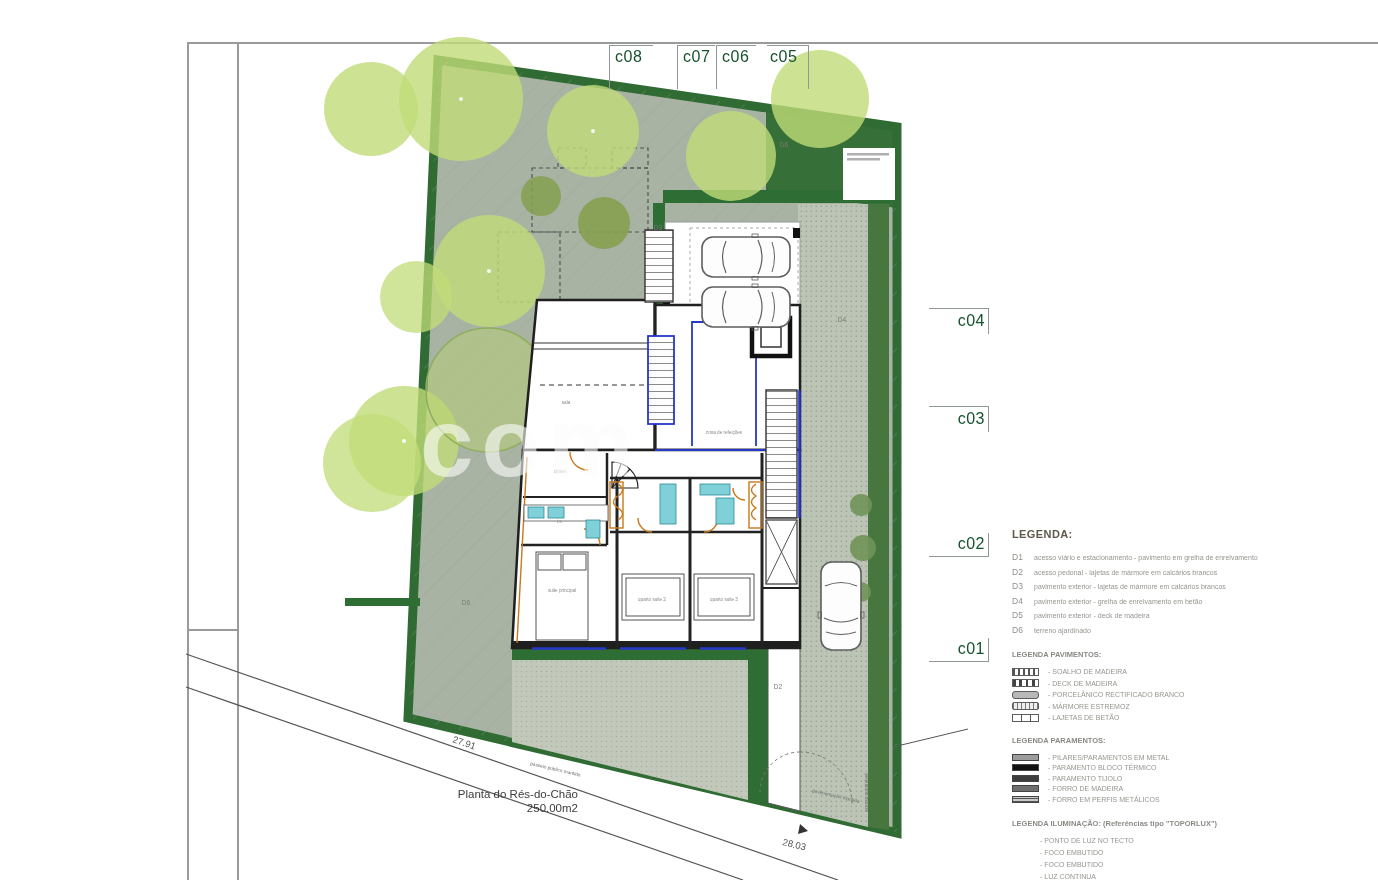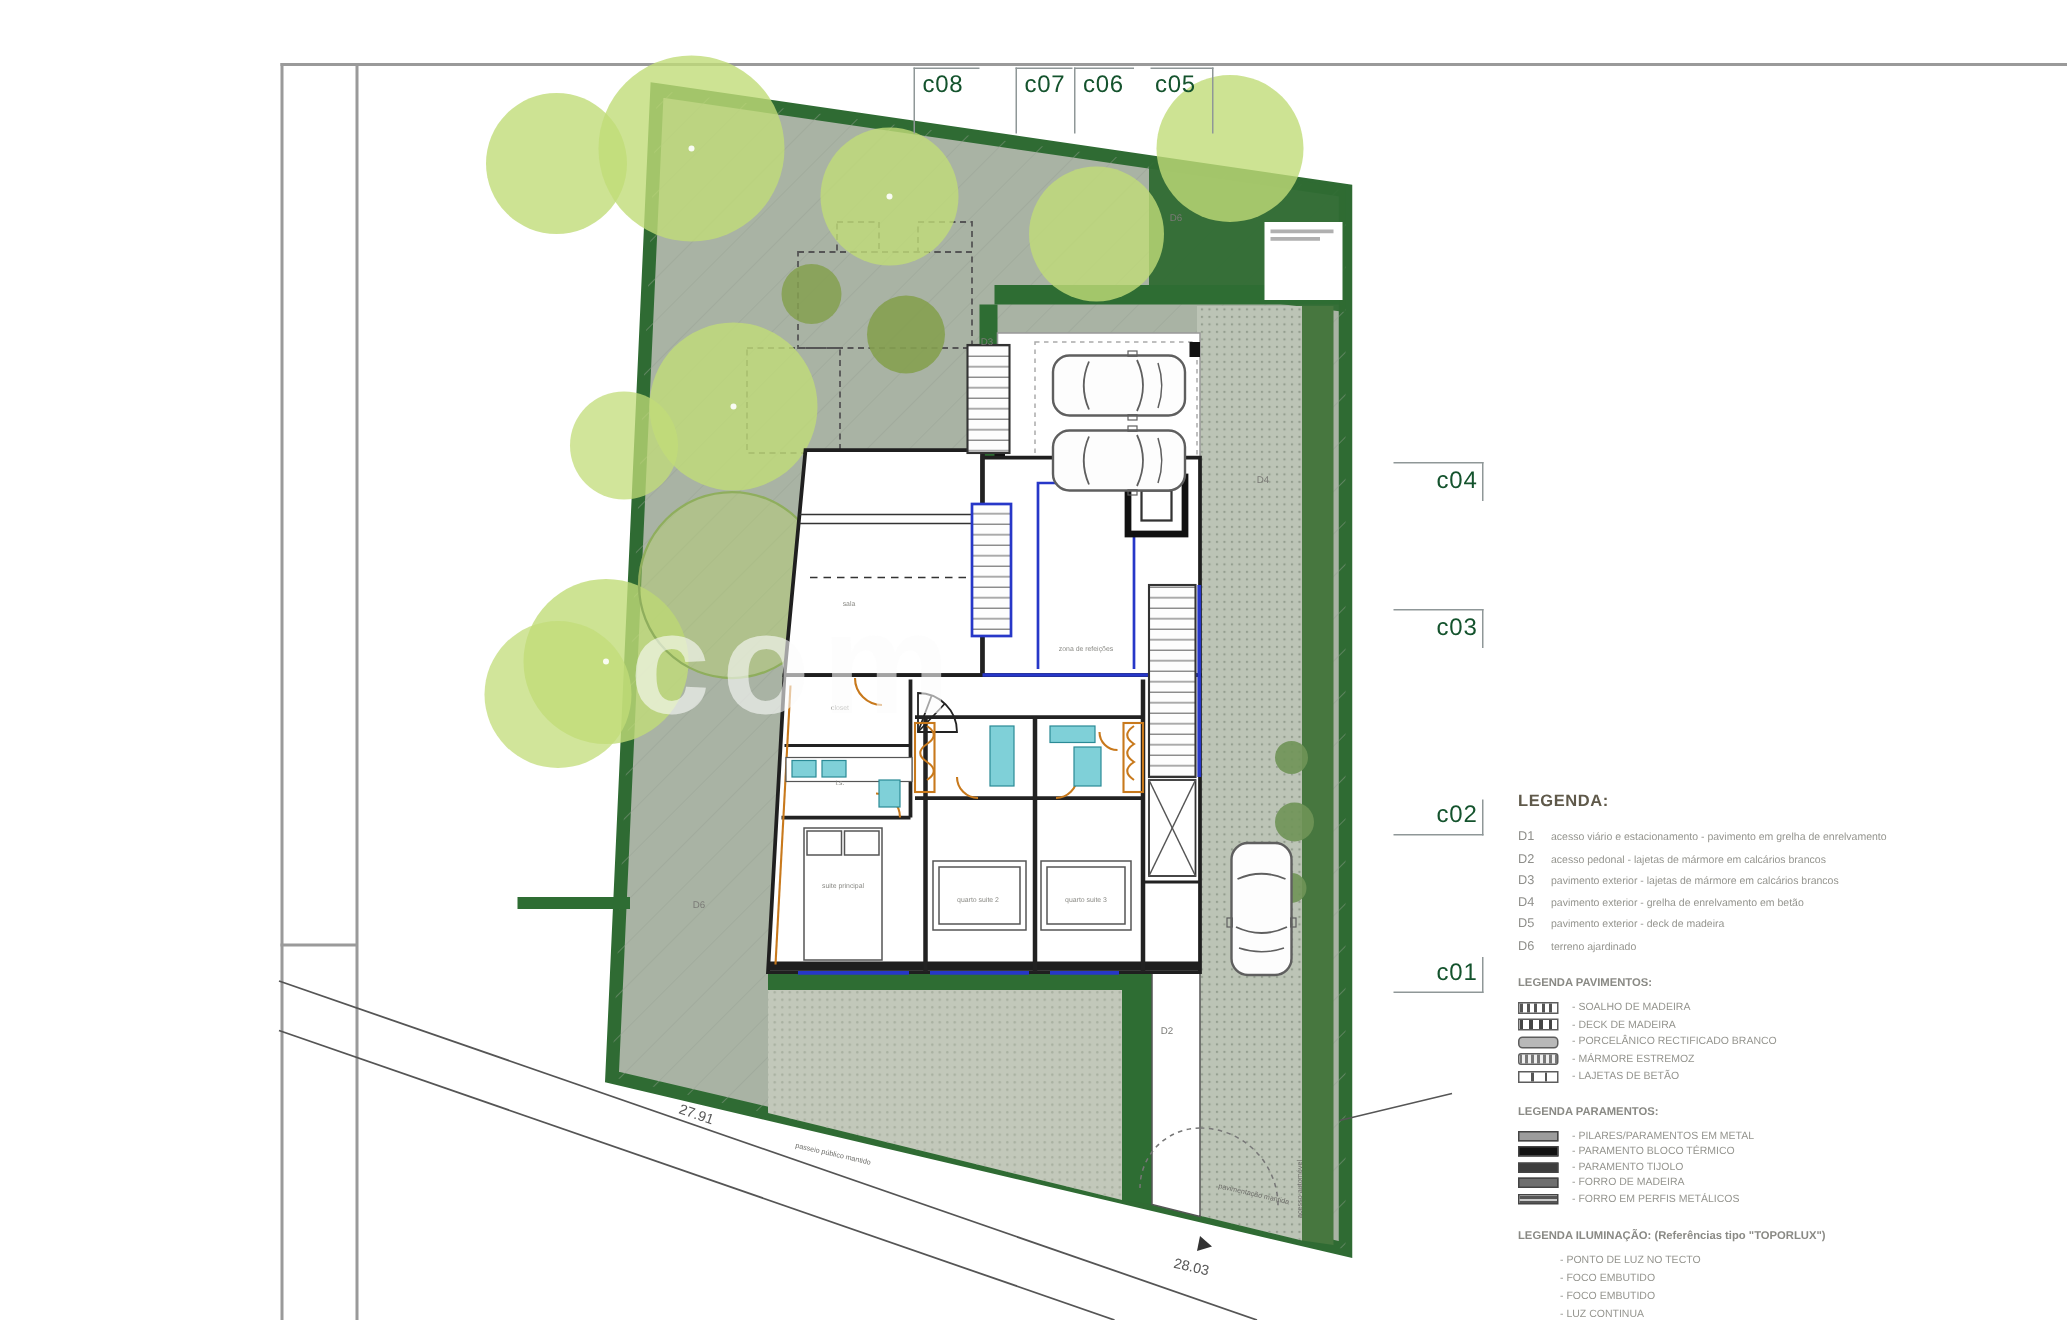--- a/index.html
+++ b/index.html
@@ -308,20 +308,24 @@
 
 <div class="abs cmark cmark-right cr-top" style="left:905px;top:308px;">
   <span>c04</span></div>
 <div class="abs cmark cmark-right cr-top" style="left:905px;top:406px;">
   <span>c03</span></div>
 <div class="abs cmark cmark-right cr-bot" style="left:905px;top:533px;">
   <span>c02</span></div>
 <div class="abs cmark cmark-right cr-bot" style="left:905px;top:638px;">
   <span>c01</span></div>
 
+<div id="titleblock" class="abs">
+  <div>Planta do Rés-do-Chão</div>
+  <div>250.00m2</div>
+</div>
 
 <div id="legend" class="abs">
   <div class="leg-title">LEGENDA:</div>
 
   <div class="dleg-row">
     <span class="dleg-code">D1</span>
     <span class="dleg-text">acesso viário e estacionamento - pavimento em grelha de enrelvamento</span>
       </div>
   <div class="dleg-row">
     <span class="dleg-code">D2</span>

